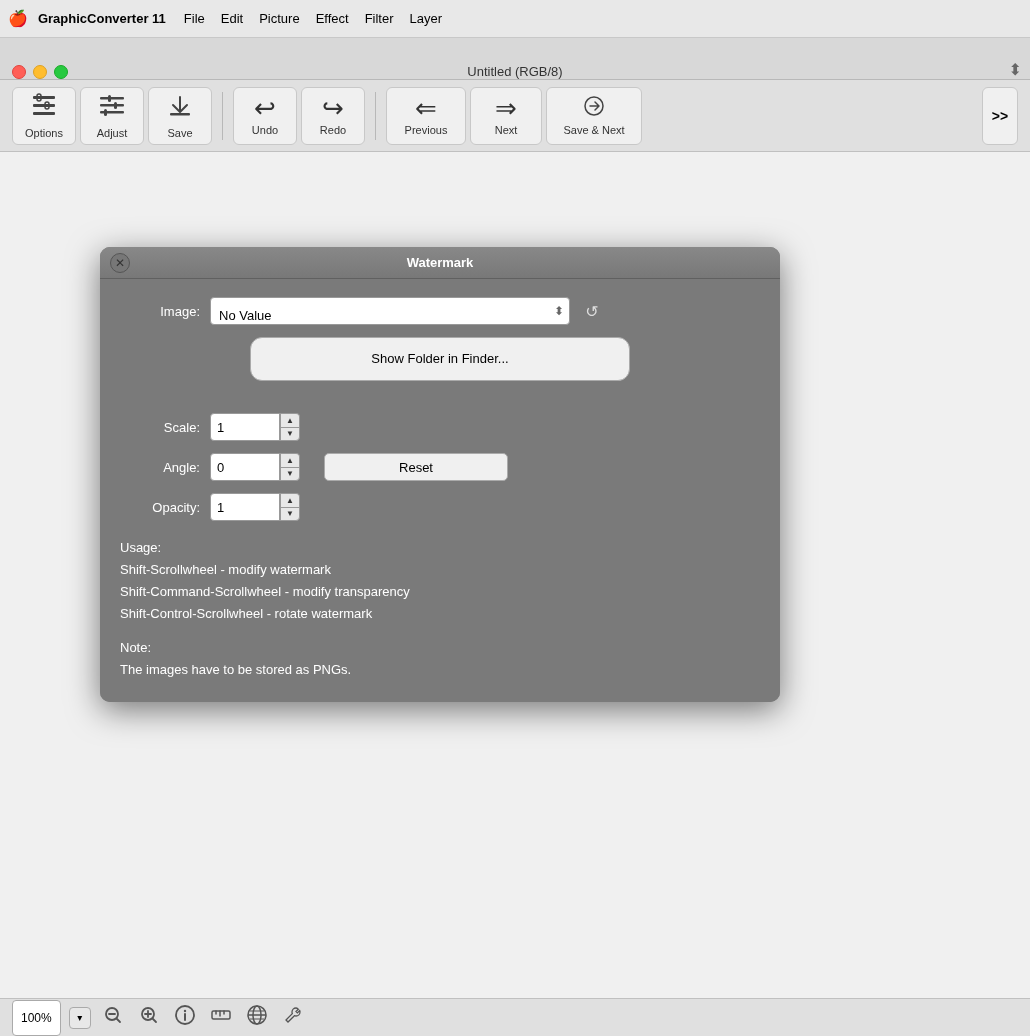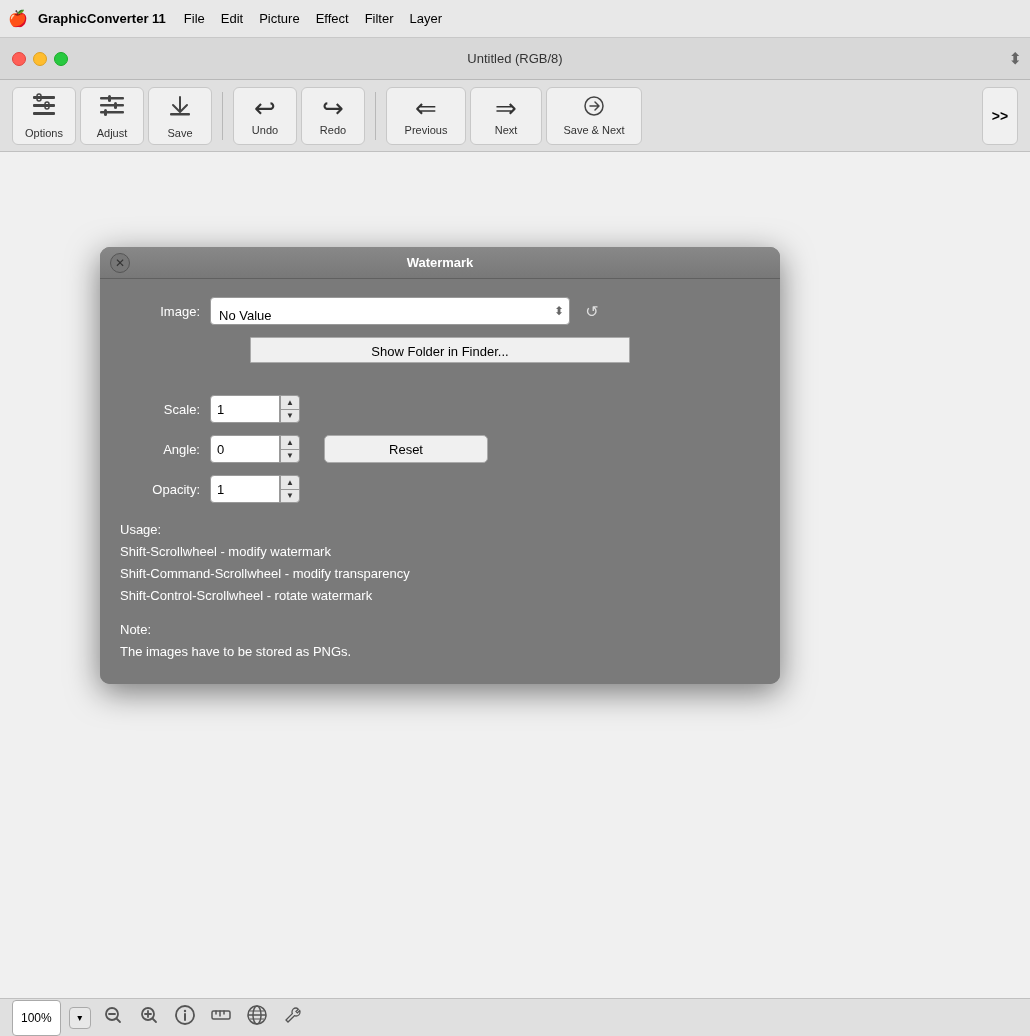--- a/index.html
+++ b/index.html
@@ -37,21 +37,21 @@
       margin-right: 16px;
       color: #000;
       cursor: default;
     }
 
     
     .titlebar {
       background: #d8d8d8;
       height: 42px;
       display: flex;
-      align-items: center;
+      align-items: flex-end;
       justify-content: center;
       border-bottom: 1px solid #b8b8b8;
       position: relative;
     }
     .window-controls {
       position: absolute;
       left: 12px;
       display: flex;
       gap: 7px;
       align-items: center;
@@ -223,24 +223,24 @@
       margin-left: 8px;
       display: flex;
       align-items: center;
       justify-content: center;
     }
 
     .show-folder-btn {
       display: block;
       width: 380px;
       margin: 0 auto 16px auto;
-      height: 26px;
+      height: 44px;
       background: #f0f0f0;
       border: 1px solid #aaa;
-      border-radius: 1px;
+      border-radius: 12px;
       font-size: 13px;
       cursor: pointer;
       text-align: center;
       line-height: 28px;
     }
 
     .spinner-wrapper {
       display: flex;
       align-items: center;
     }
@@ -274,21 +274,21 @@
     }
     .spin-btn:first-child {
       border-radius: 0 4px 0 0;
       border-bottom: none;
     }
     .spin-btn:last-child {
       border-radius: 0 0 4px 0;
     }
 
     .reset-btn {
-      width: 164px;
+      width: 184px;
       height: 28px;
       background: #f0f0f0;
       border: 1px solid #aaa;
       border-radius: 5px;
       font-size: 13px;
       cursor: pointer;
       margin-left: 24px;
     }
 
     .dialog-usage {

